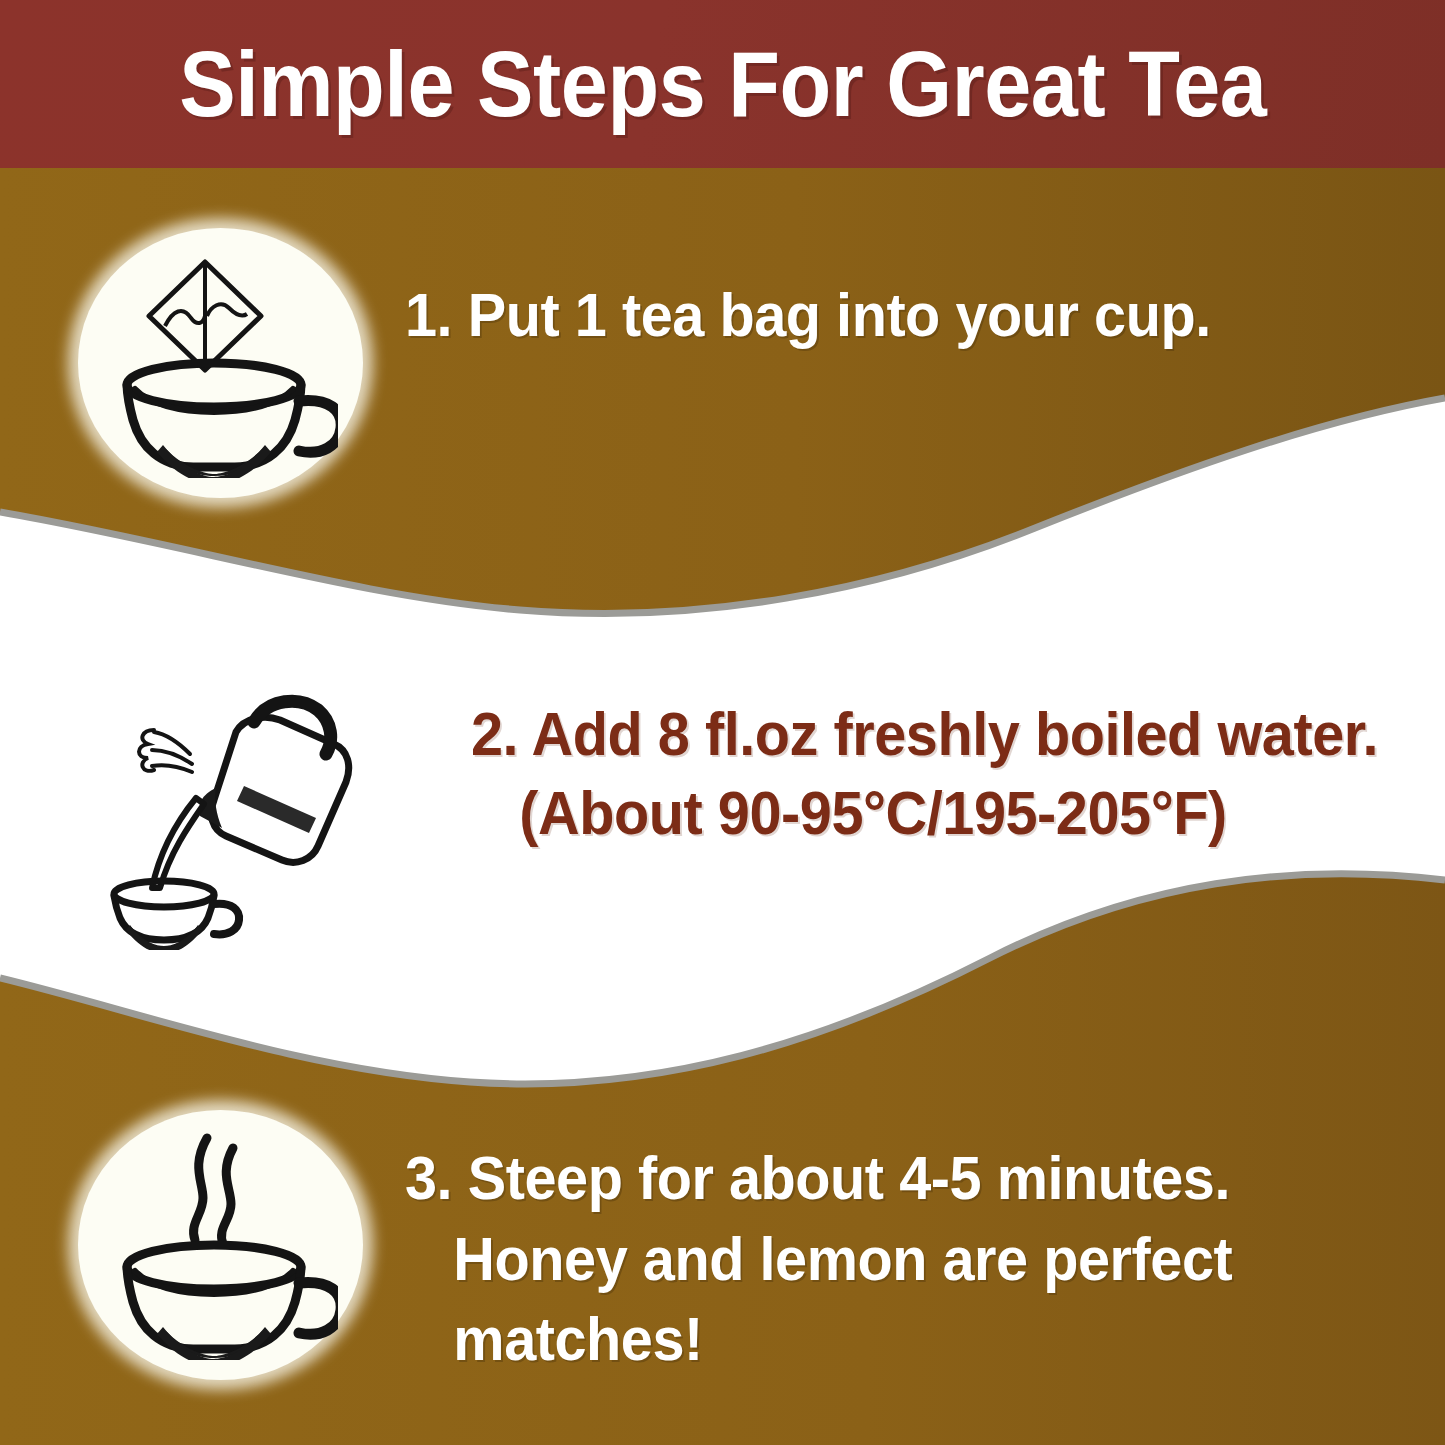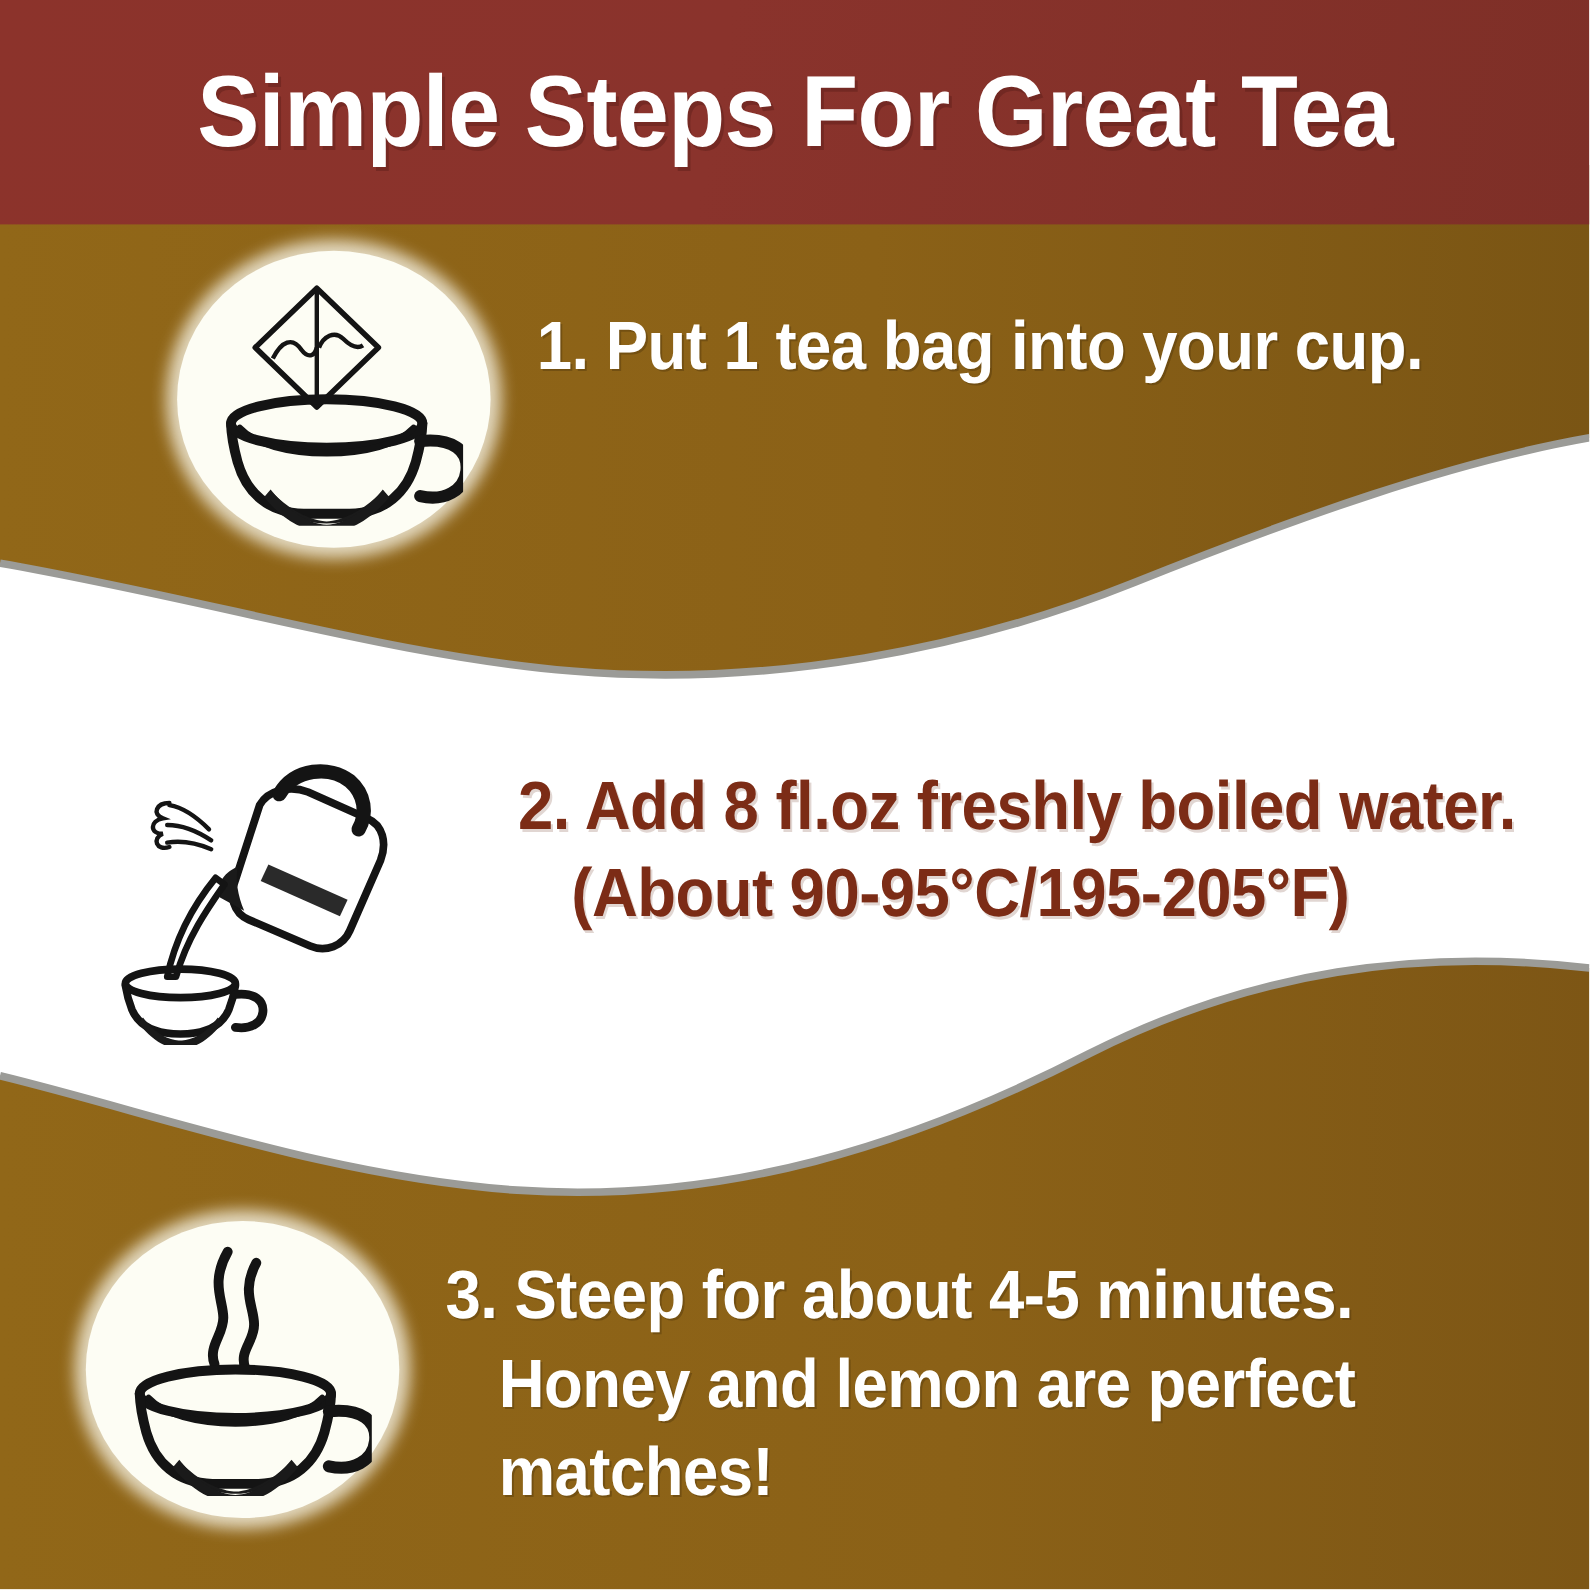--- a/index.html
+++ b/index.html
@@ -26,21 +26,21 @@
     width: 1445px;
     height: 1445px;
     z-index: 0;
   }
 
   
   .header-band {
     position: absolute;
     top: 0; left: 0;
     width: 1445px;
-    height: 204px;
+    height: 168px;
     z-index: 3;
     display: flex;
     align-items: center;
     justify-content: center;
     background: linear-gradient(100deg, #8c332b 0%, #8a332c 45%, #7e2f27 100%);
   }
   .header-title {
     font-family: "Liberation Sans Narrow", "Liberation Sans", sans-serif;
     font-weight: 700;
     font-size: 92px;
@@ -86,21 +86,21 @@
   .step-text {
     font-family: "Liberation Sans Narrow", "Liberation Sans", sans-serif;
     font-weight: 700;
     letter-spacing: -0.5px;
     transform: scaleX(0.93);
     transform-origin: left center;
   }
   .step-line { white-space: nowrap; display:block; }
 
   
-  #step-1 { top: 228px; left: 78px; width: 1360px; justify-content: center; }
+  #step-1 { top: 228px; left: 78px; width: 1360px; }
   #step-1 .step-text {
     margin-left: 42px;
     margin-top: 50px;
     font-size: 62px;
     line-height: 1.18;
     color: #ffffff;
     text-shadow: 2px 2px 0 rgba(70,45,10,0.35);
   }
 
   

